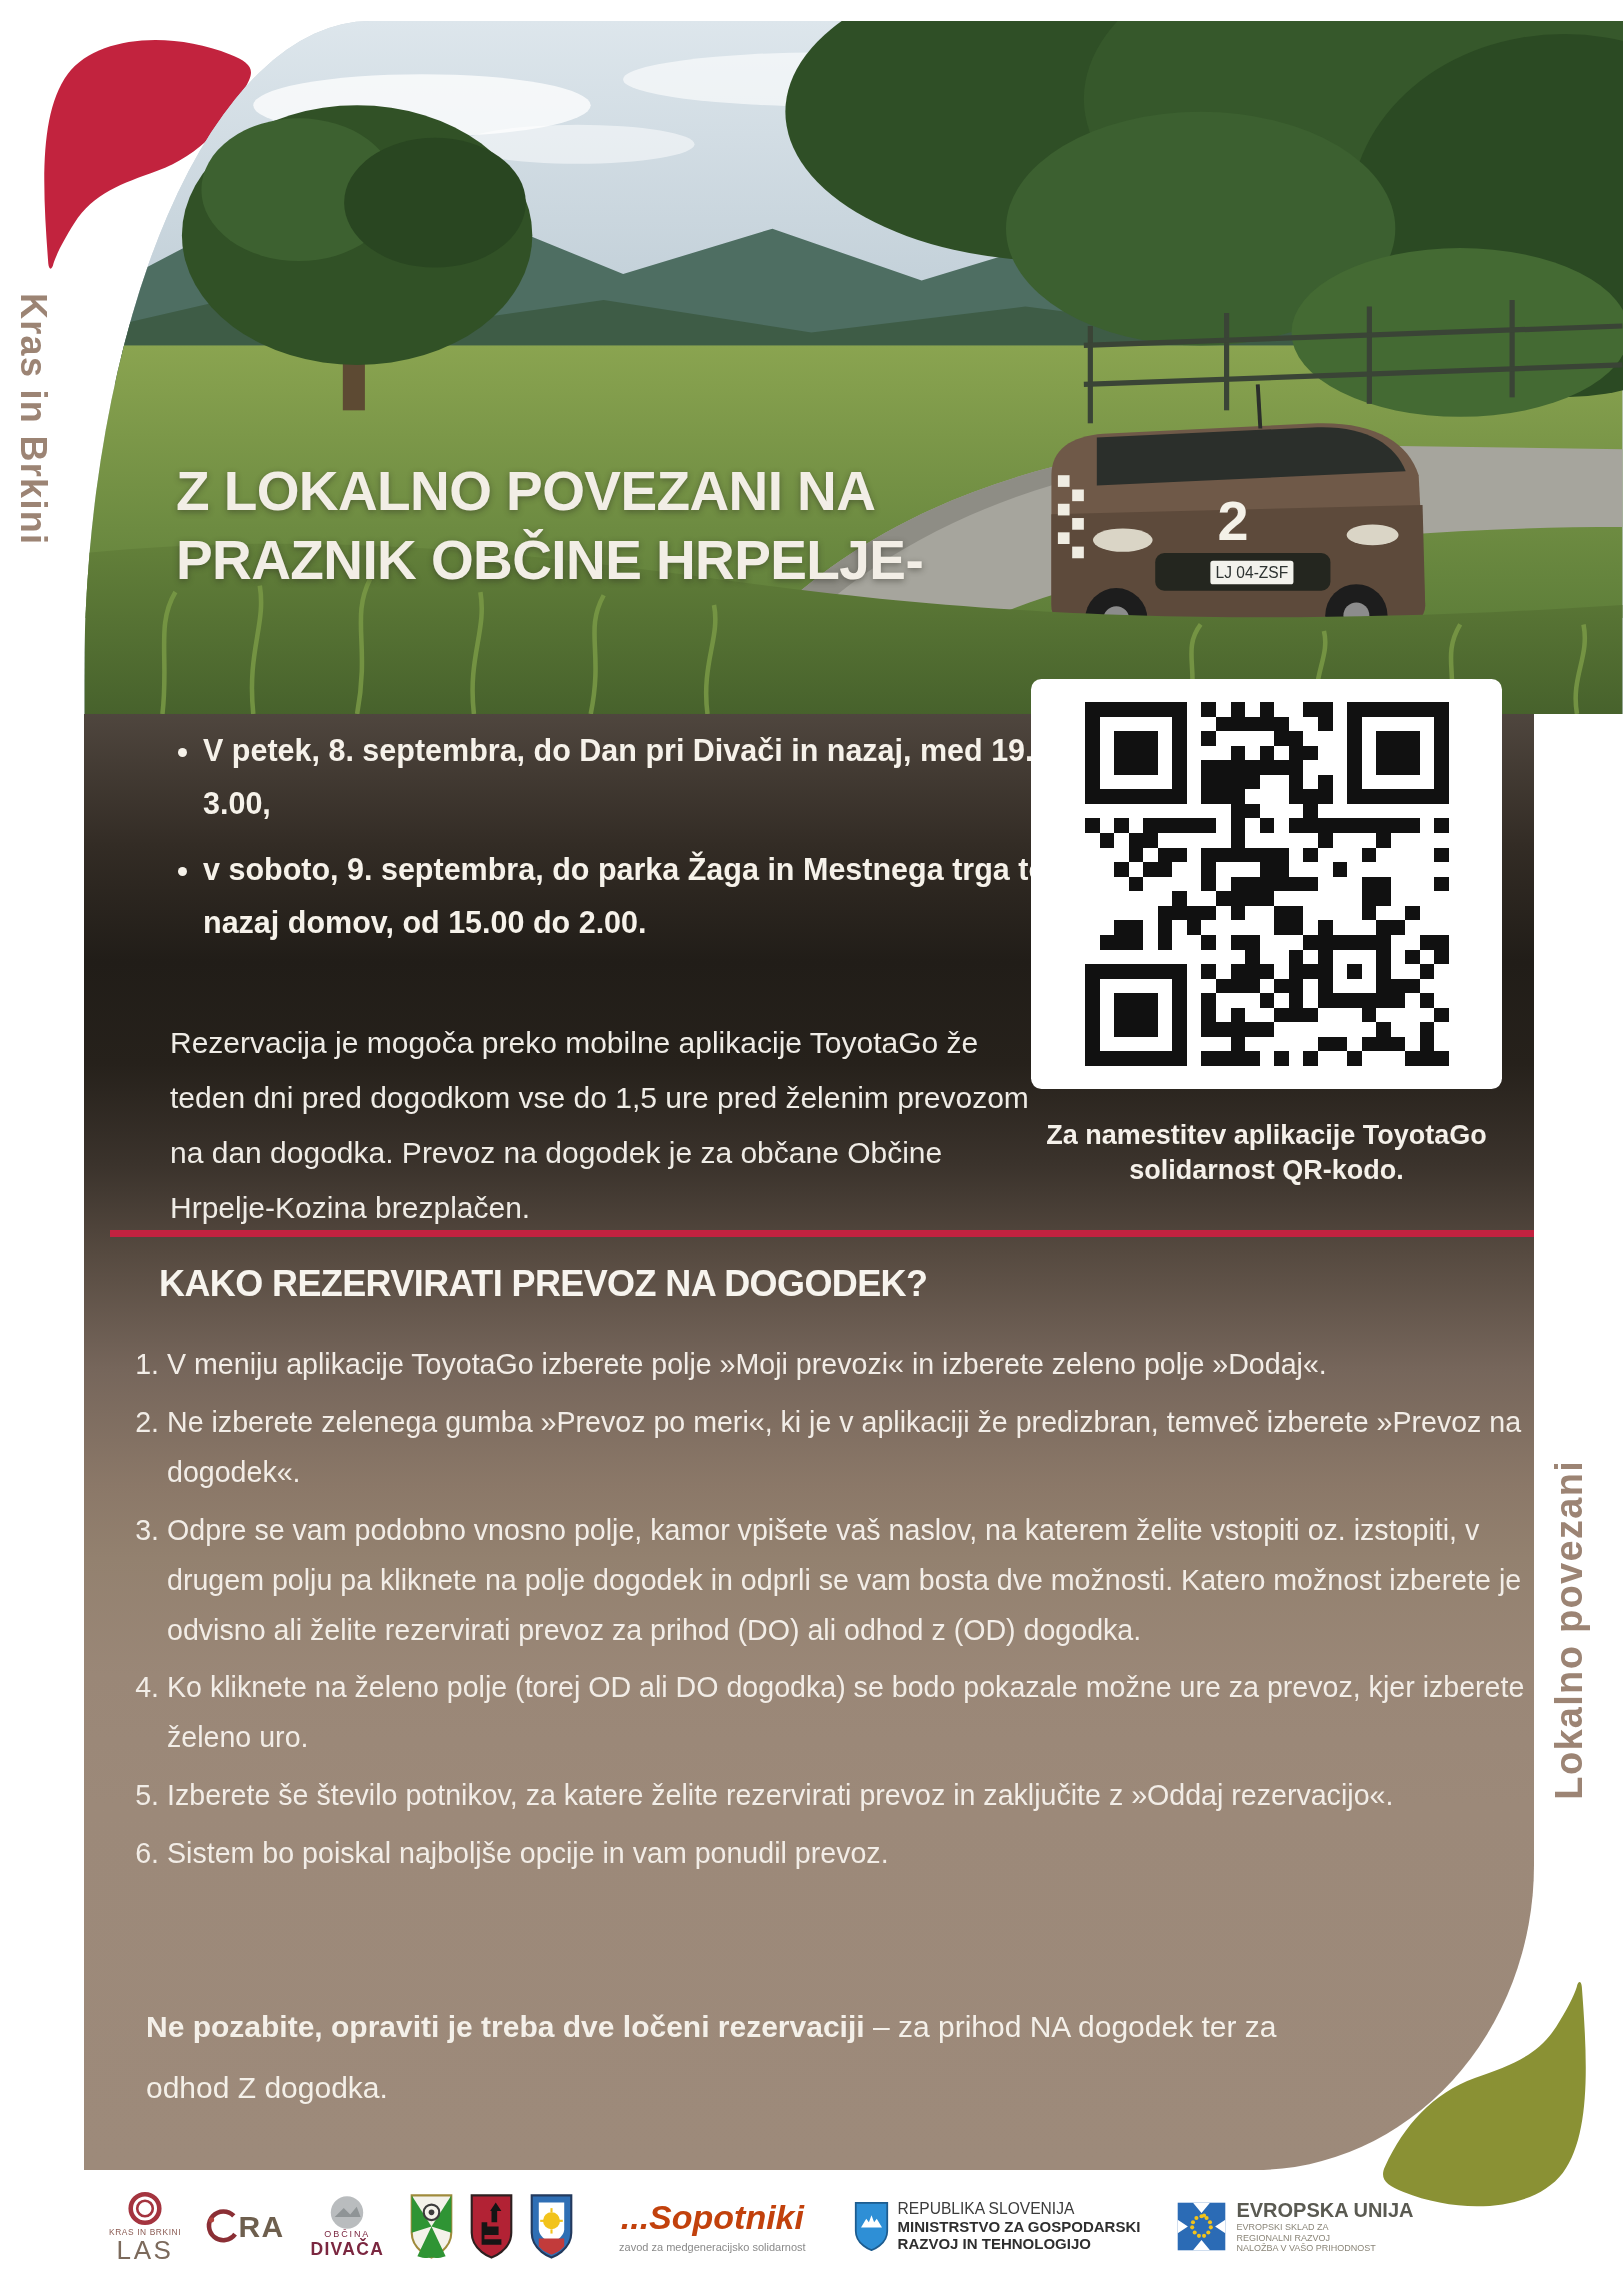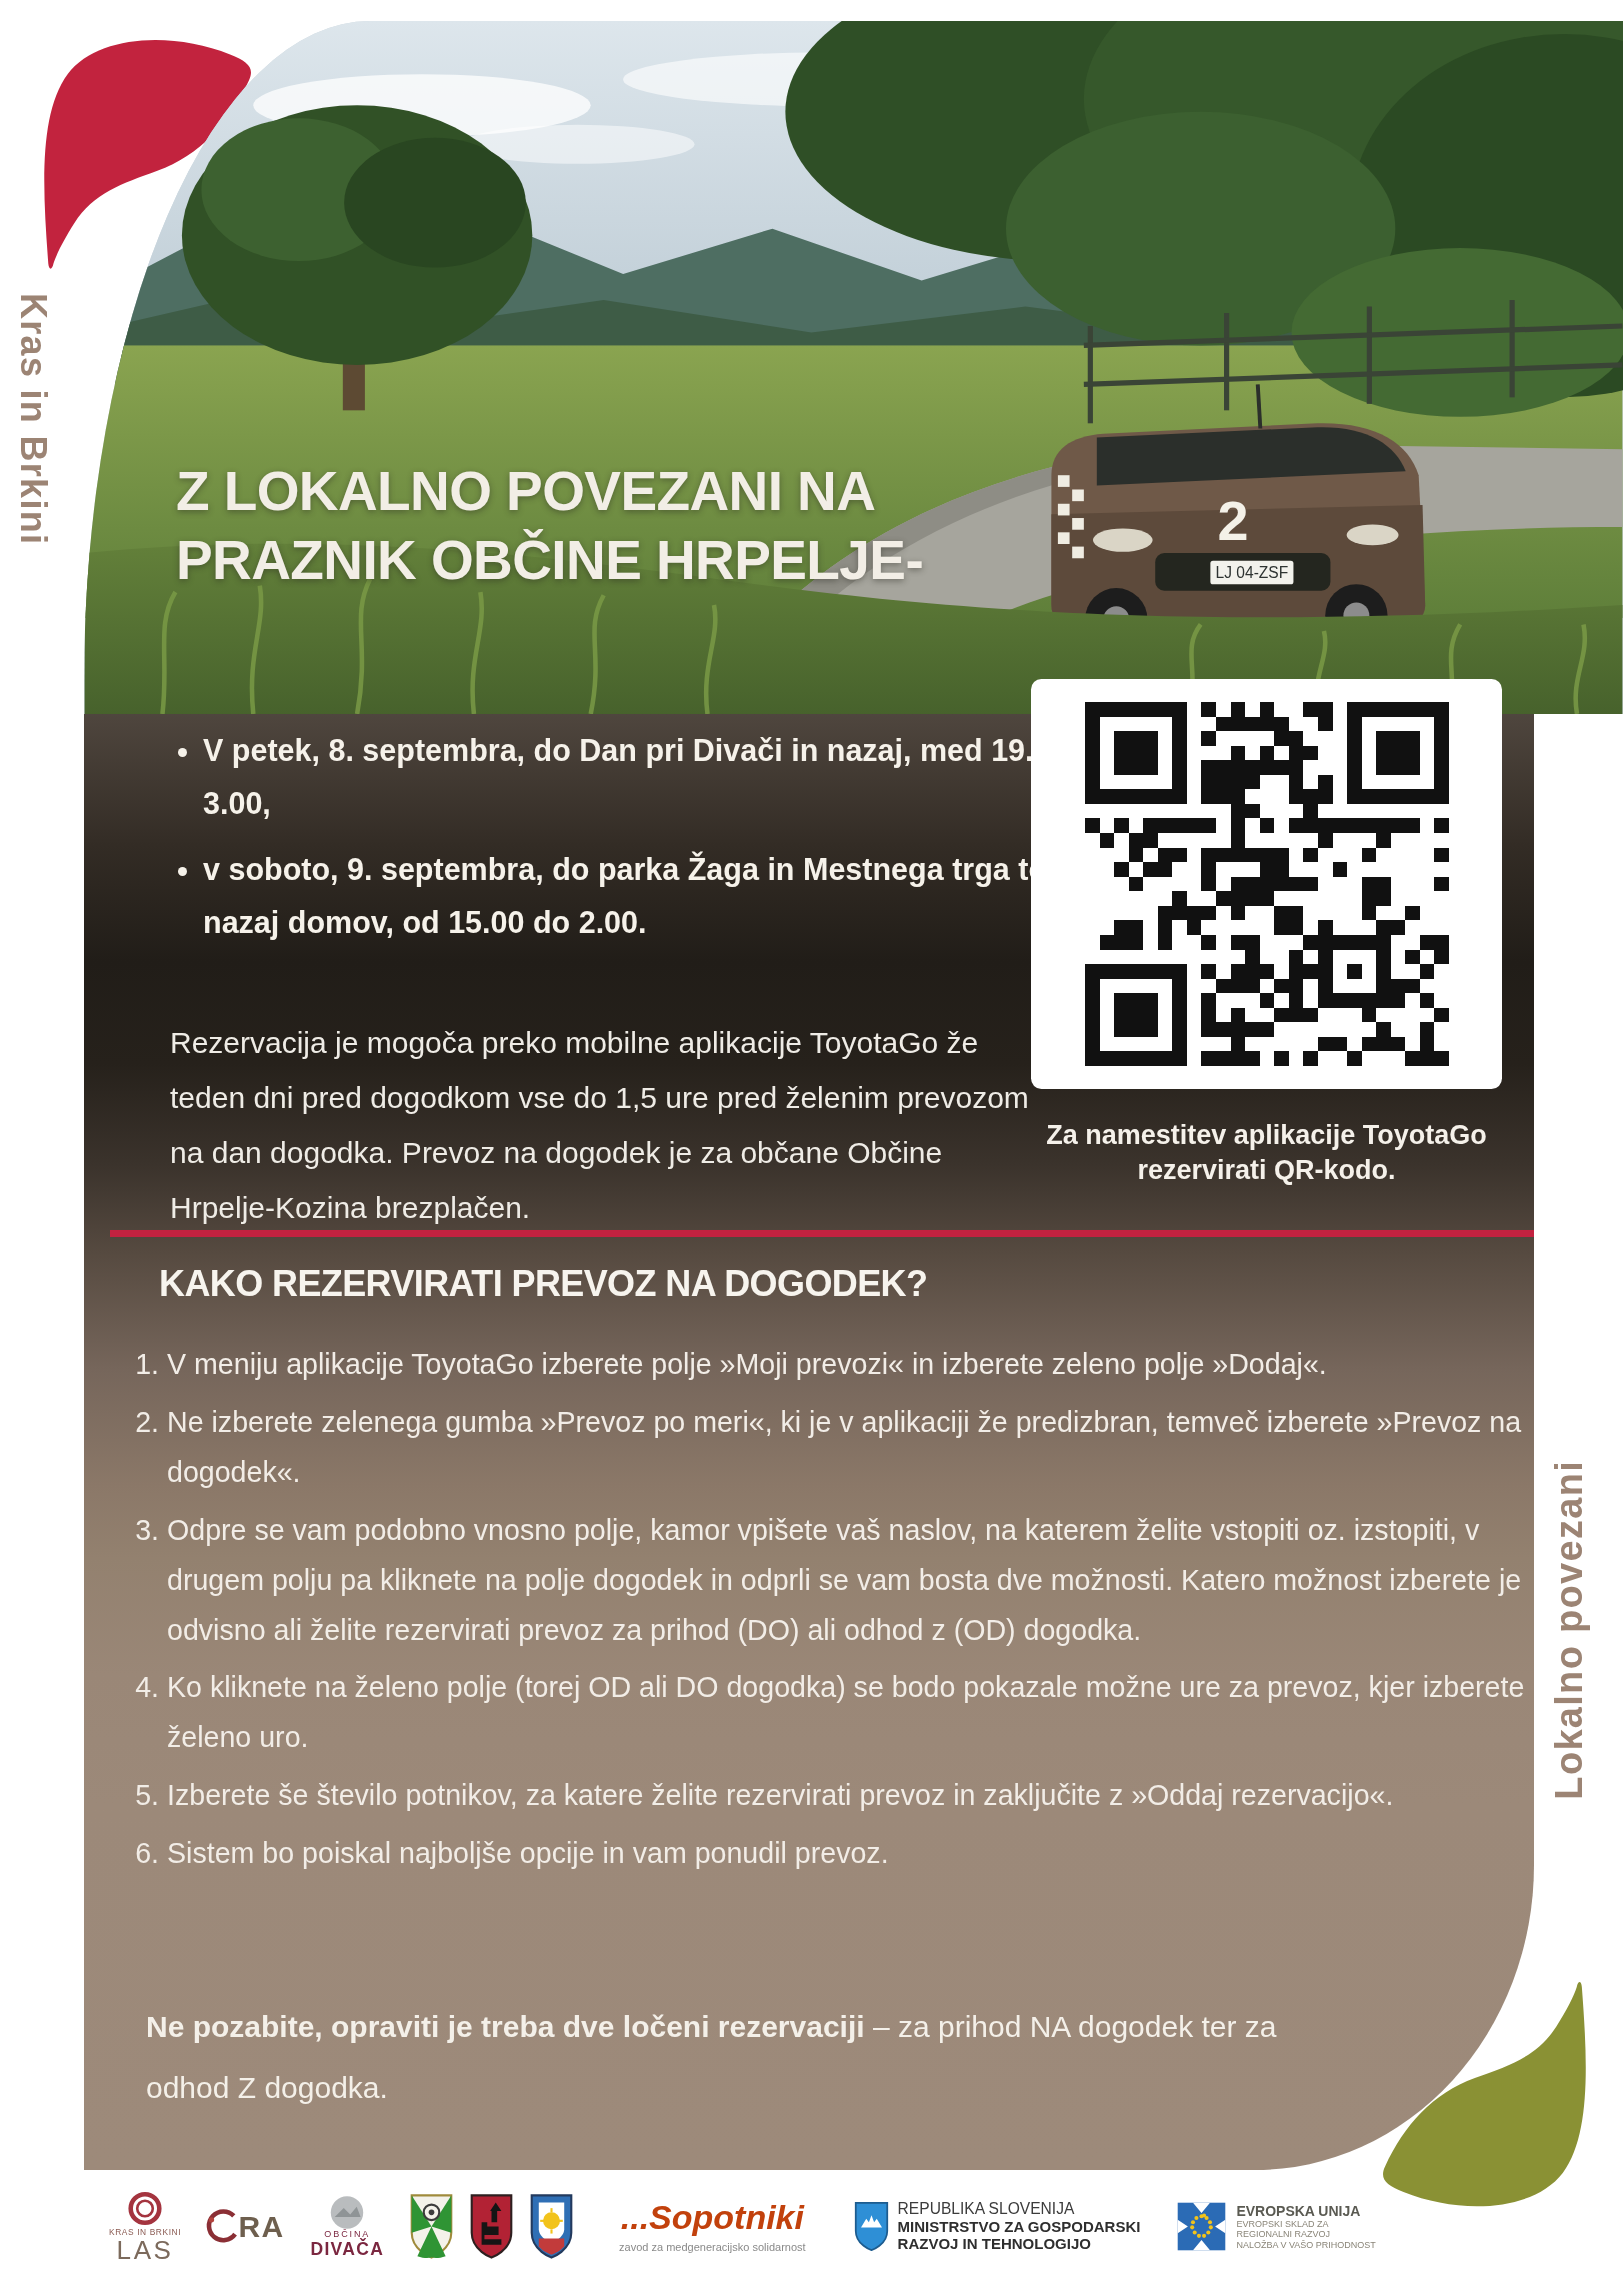--- a/index.html
+++ b/index.html
@@ -71,21 +71,21 @@
   .las-top{font-size:8.4px;color:#8a5a52;letter-spacing:0.6px;}
   .las-main{font-size:26px;color:#7c6a5c;letter-spacing:2.6px;}
   .ora-main{font-size:30px;font-weight:bold;color:#6e5f4e;letter-spacing:1.3px;}
   .divaca-top{font-size:9px;color:#7b2740;letter-spacing:1.9px;}
   .divaca-main{font-size:17.5px;font-weight:bold;color:#7b2740;letter-spacing:1.3px;}
   .sopotniki-main{font-family:Liberation Sans, sans-serif;font-style:italic;font-weight:bold;
                   font-size:34px;color:#c2410c;}
   .sopotniki-sub{font-size:11px;color:#8a8a8a;margin-top:6px;}
   .gov-line1{font-size:15.6px;color:#3c3c3c;}
   .gov-line2{font-size:15px;font-weight:bold;color:#2e2e2e;}
-  .eu-line1{font-size:14px;font-weight:bold;color:#5a5a52;}
+  .eu-line1{font-size:20px;font-weight:bold;color:#5a5a52;}
   .eu-line2{font-size:9px;color:#8a8578;}
   .gov-text,.eu-text{display:flex;flex-direction:column;line-height:1.15;margin-left:9px;}
 </style>
 </head>
 <body>
 
 <div class="poster">
 
   <svg class="red-leaf" viewBox="0 0 345 380">
     <path d="M 22,358 C 14,250 6,128 52,66 C 98,6 212,0 302,36 C 330,47 340,57 331,76
@@ -405,21 +405,21 @@
         <rect x="13" y="24" width="1" height="1" fill="#111"></rect>
         <rect x="15" y="24" width="1" height="1" fill="#111"></rect>
         <rect x="18" y="24" width="1" height="1" fill="#111"></rect>
         <rect x="22" y="24" width="1" height="1" fill="#111"></rect>
         <rect x="23" y="24" width="1" height="1" fill="#111"></rect>
         <rect x="24" y="24" width="1" height="1" fill="#111"></rect>
       </svg>
   </div>
   <div class="qr-caption">
     <div>Za namestitev aplikacije ToyotaGo</div>
-    <div>rezervirati QR-kodo.</div>
+    <div>solidarnost QR-kodo.</div>
   </div>
 
   <div class="side-label left">Kras in Brkini</div>
   <div class="side-label right">Lokalno povezani</div>
 
   <svg class="olive-leaf" viewBox="0 0 345 380">
     <path d="M 22,358 C 14,250 6,128 52,66 C 98,6 212,0 302,36 C 330,47 340,57 331,76
              C 301,141 256,191 190,215 C 135,235 92,249 62,296 C 46,321 34,345 30,358
              C 28,368 23,369 22,358 Z" fill="#8a9134"></path>
   </svg>

